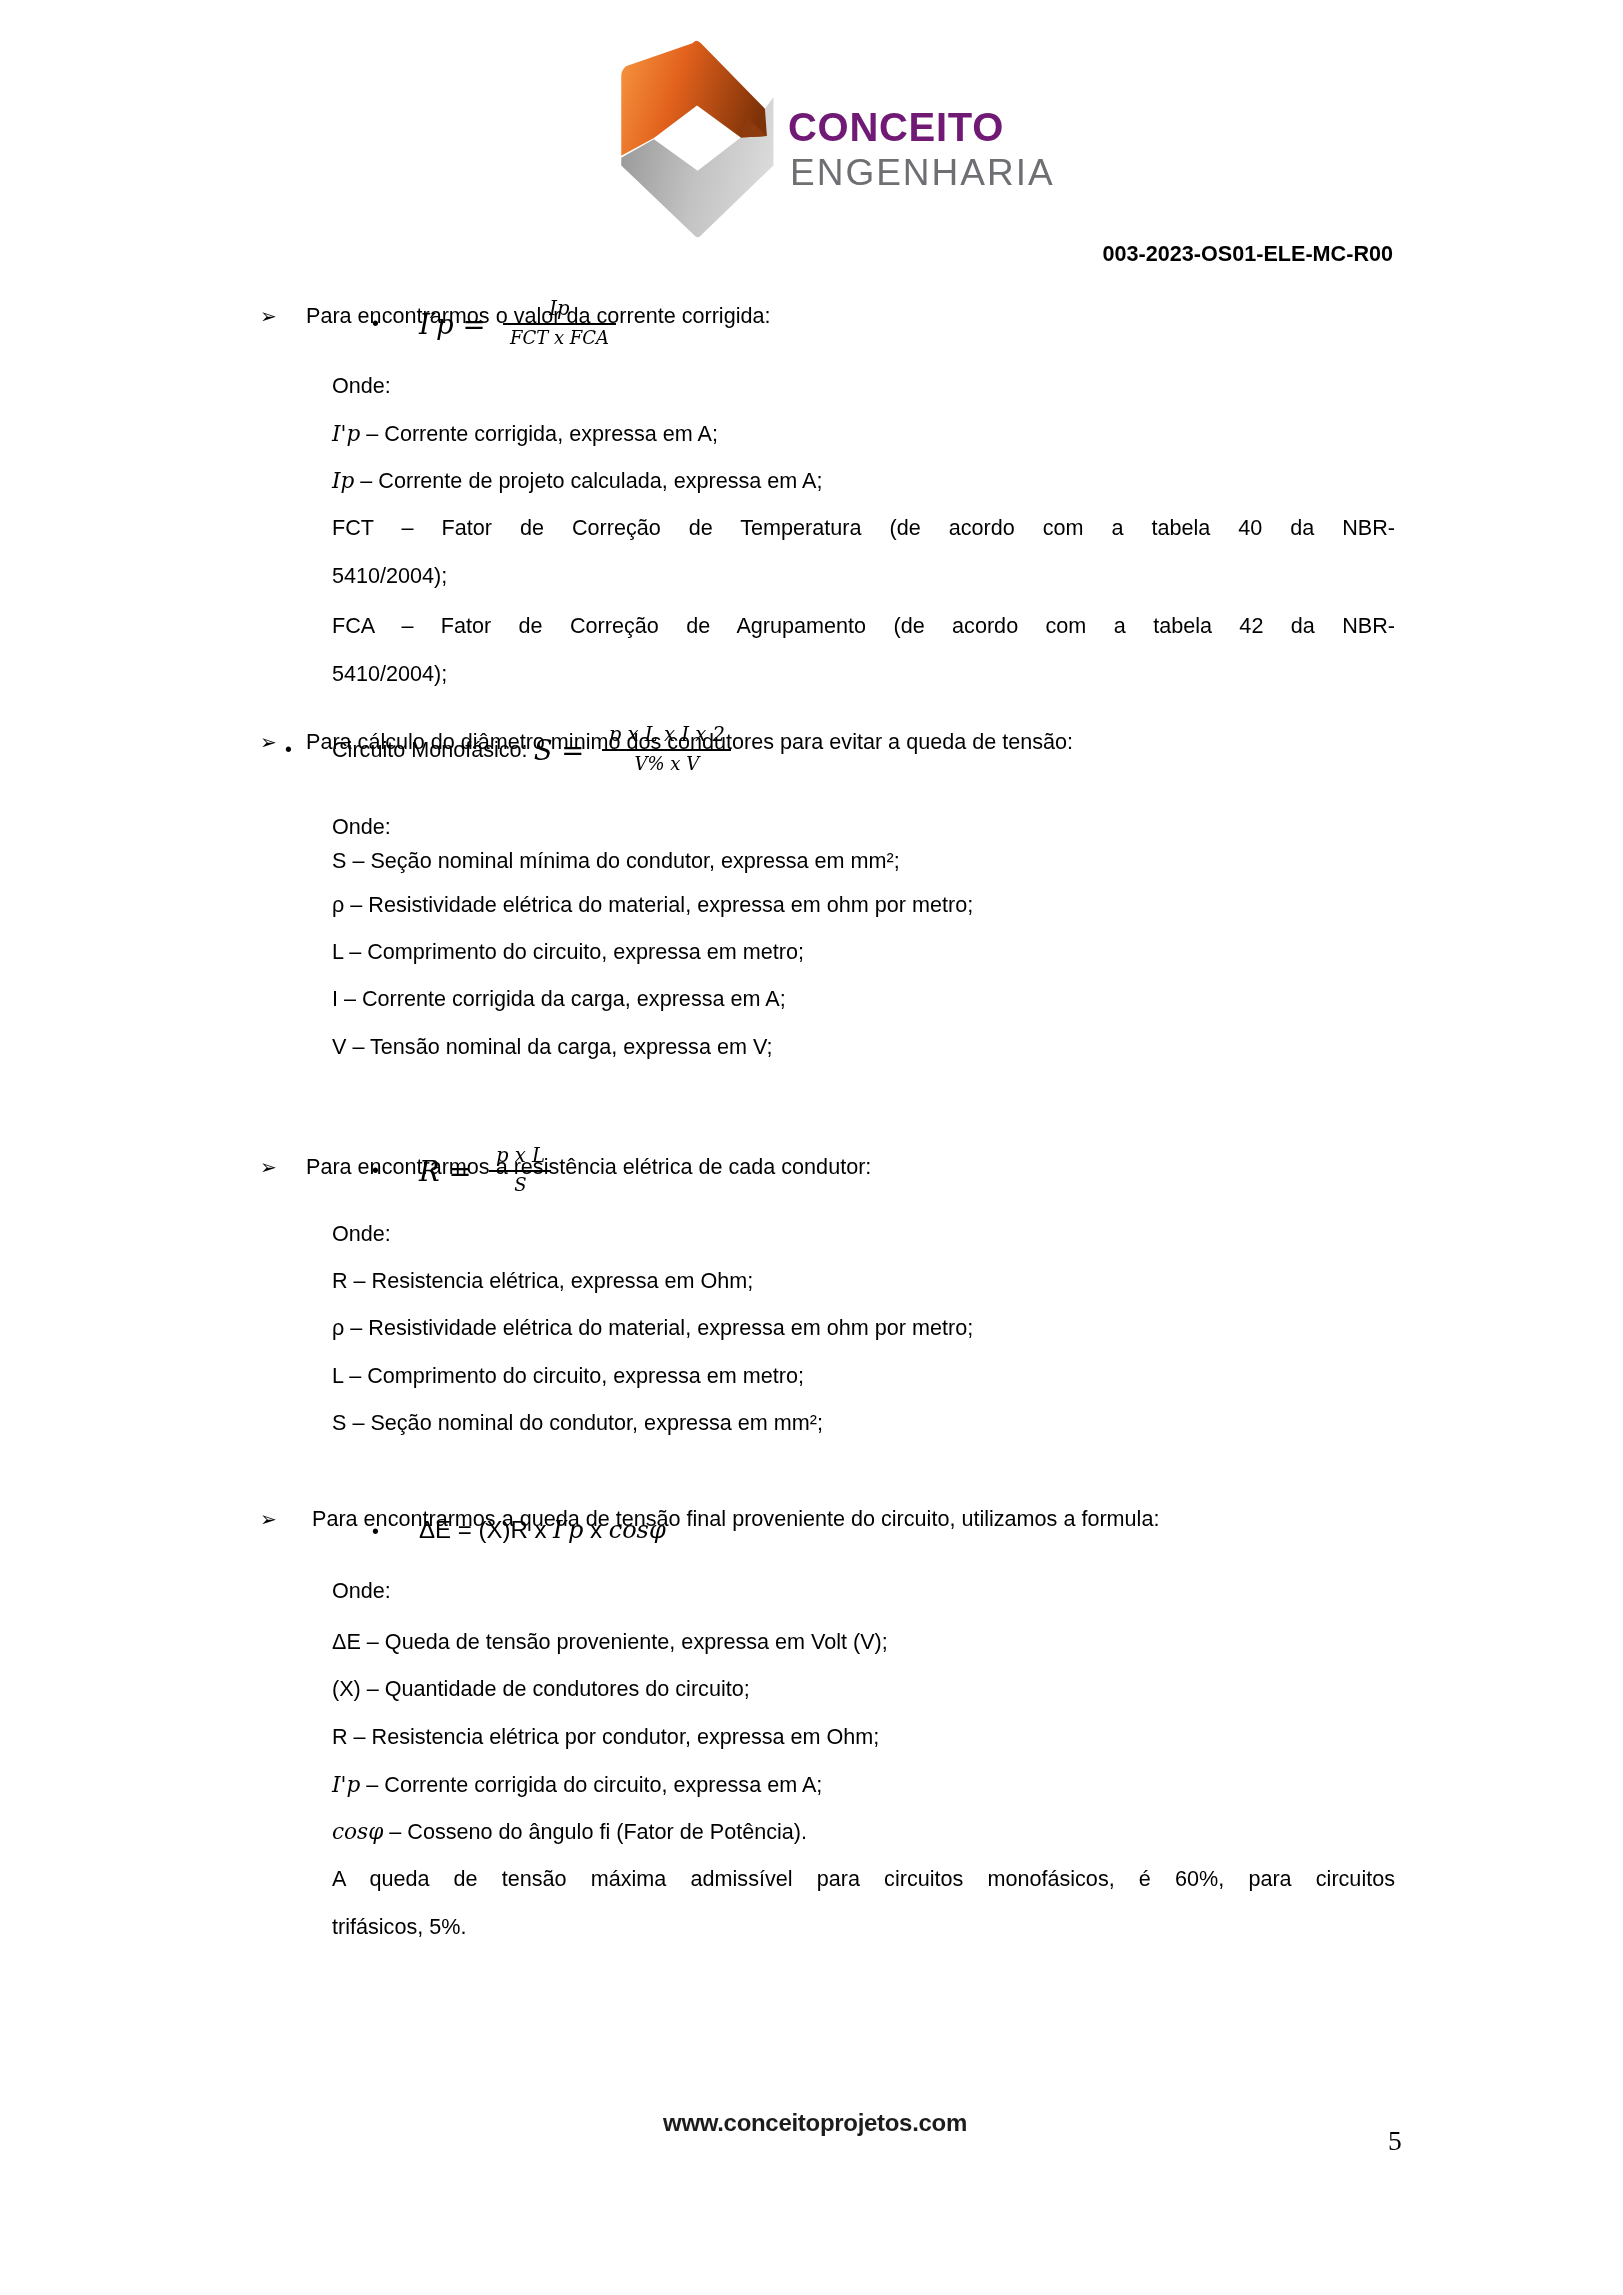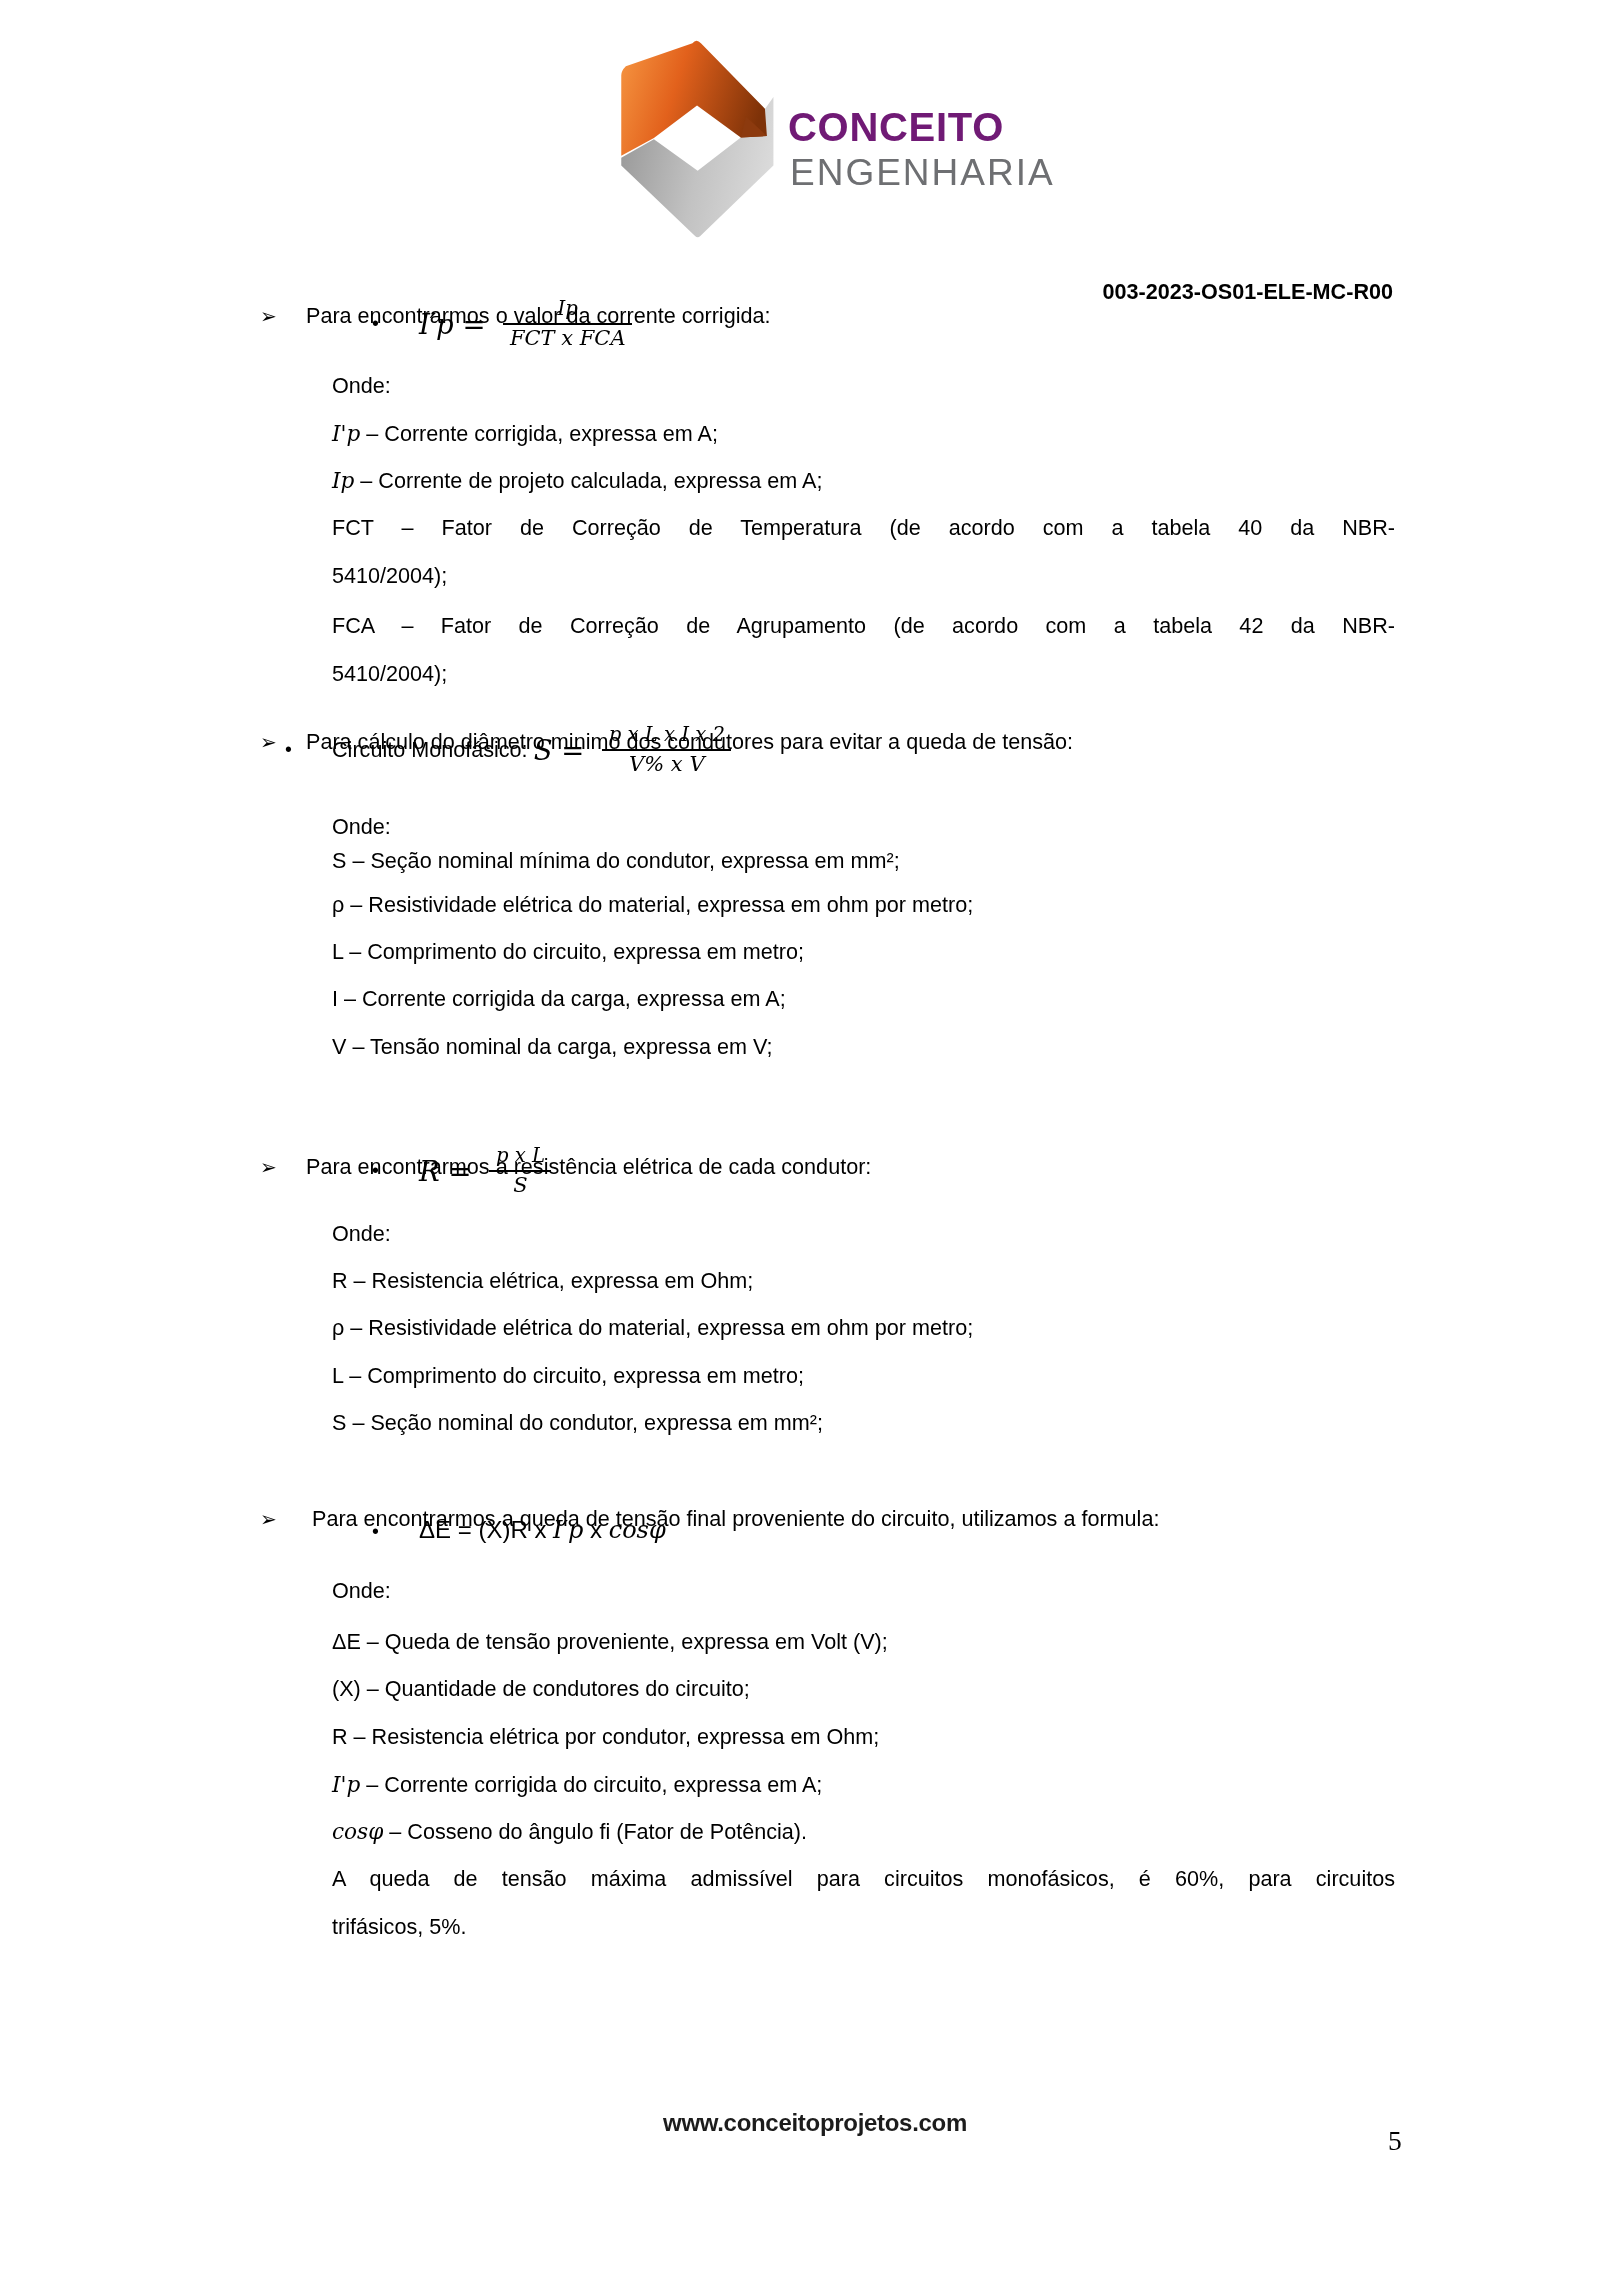--- a/index.html
+++ b/index.html
@@ -19,21 +19,21 @@
     font-size:40px;font-weight:700;letter-spacing:0.7px;color:#701a75;
     white-space:pre;
   }
   .logo-subtitle{
     position:absolute;left:790px;top:152px;
     font-size:37px;font-weight:400;letter-spacing:2px;color:#6E6F72;
     white-space:pre;
   }
   .doc-code{
     position:absolute;right:230px;top:241px;
-    font-size:21.6px;font-weight:700;white-space:pre;margin-top:38px;
+    font-size:21.6px;font-weight:700;white-space:pre;
   }
   
   .line{
     position:absolute;
     font-size:21.6px;line-height:26px;white-space:pre;
   }
   .hline{left:236px;}
   .arrow{
     display:inline-block;width:46px;
     font-family:"DejaVu Sans",sans-serif;font-size:20px;
@@ -57,21 +57,21 @@
   .eq{
     font-family:"DejaVu Serif",serif;font-style:italic;
     font-size:27.5px;white-space:pre;
   }
   .frac{
     display:inline-block;text-align:center;vertical-align:middle;
     font-family:"DejaVu Serif",serif;font-style:italic;
     margin-left:9.2px;
   }
   .frac .num{display:block;font-size:19.6px;line-height:26px;padding:0 6.5px 0.7px;border-bottom:2px solid #000;white-space:pre;}
-  .frac .den{display:block;font-size:21px;line-height:26px;padding:0.7px 6.5px 0;white-space:pre;}
+  .frac .den{display:block;font-size:18px;line-height:26px;padding:0.7px 6.5px 0;white-space:pre;}
   .f4sans{font-size:24px;white-space:pre;}
   .f4math{font-family:"DejaVu Serif",serif;font-style:italic;font-size:24px;white-space:pre;}
   
   .site{
     position:absolute;left:236px;top:2109px;width:1158px;
     text-align:center;font-size:24px;font-weight:700;color:#1c1c1c;
     letter-spacing:-0.3px;
   }
   .pagenum{
     position:absolute;left:1388px;top:2125px;

